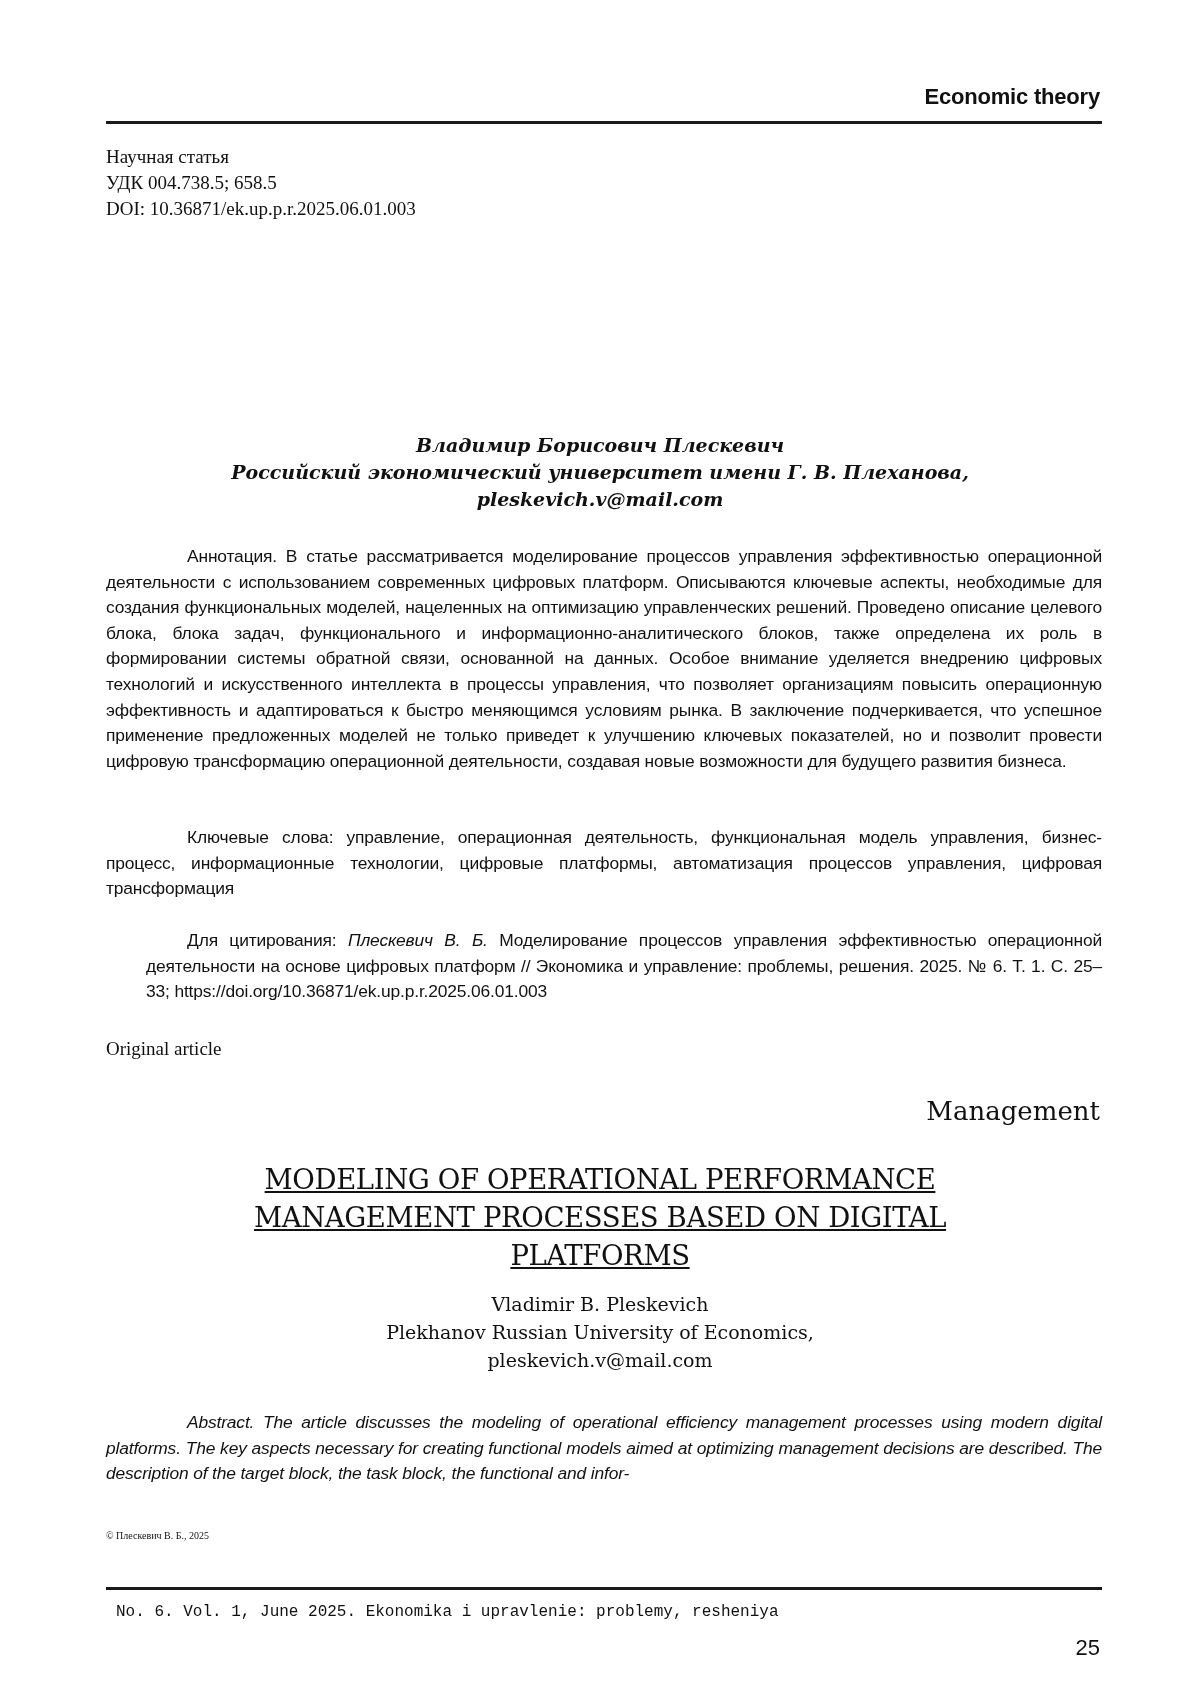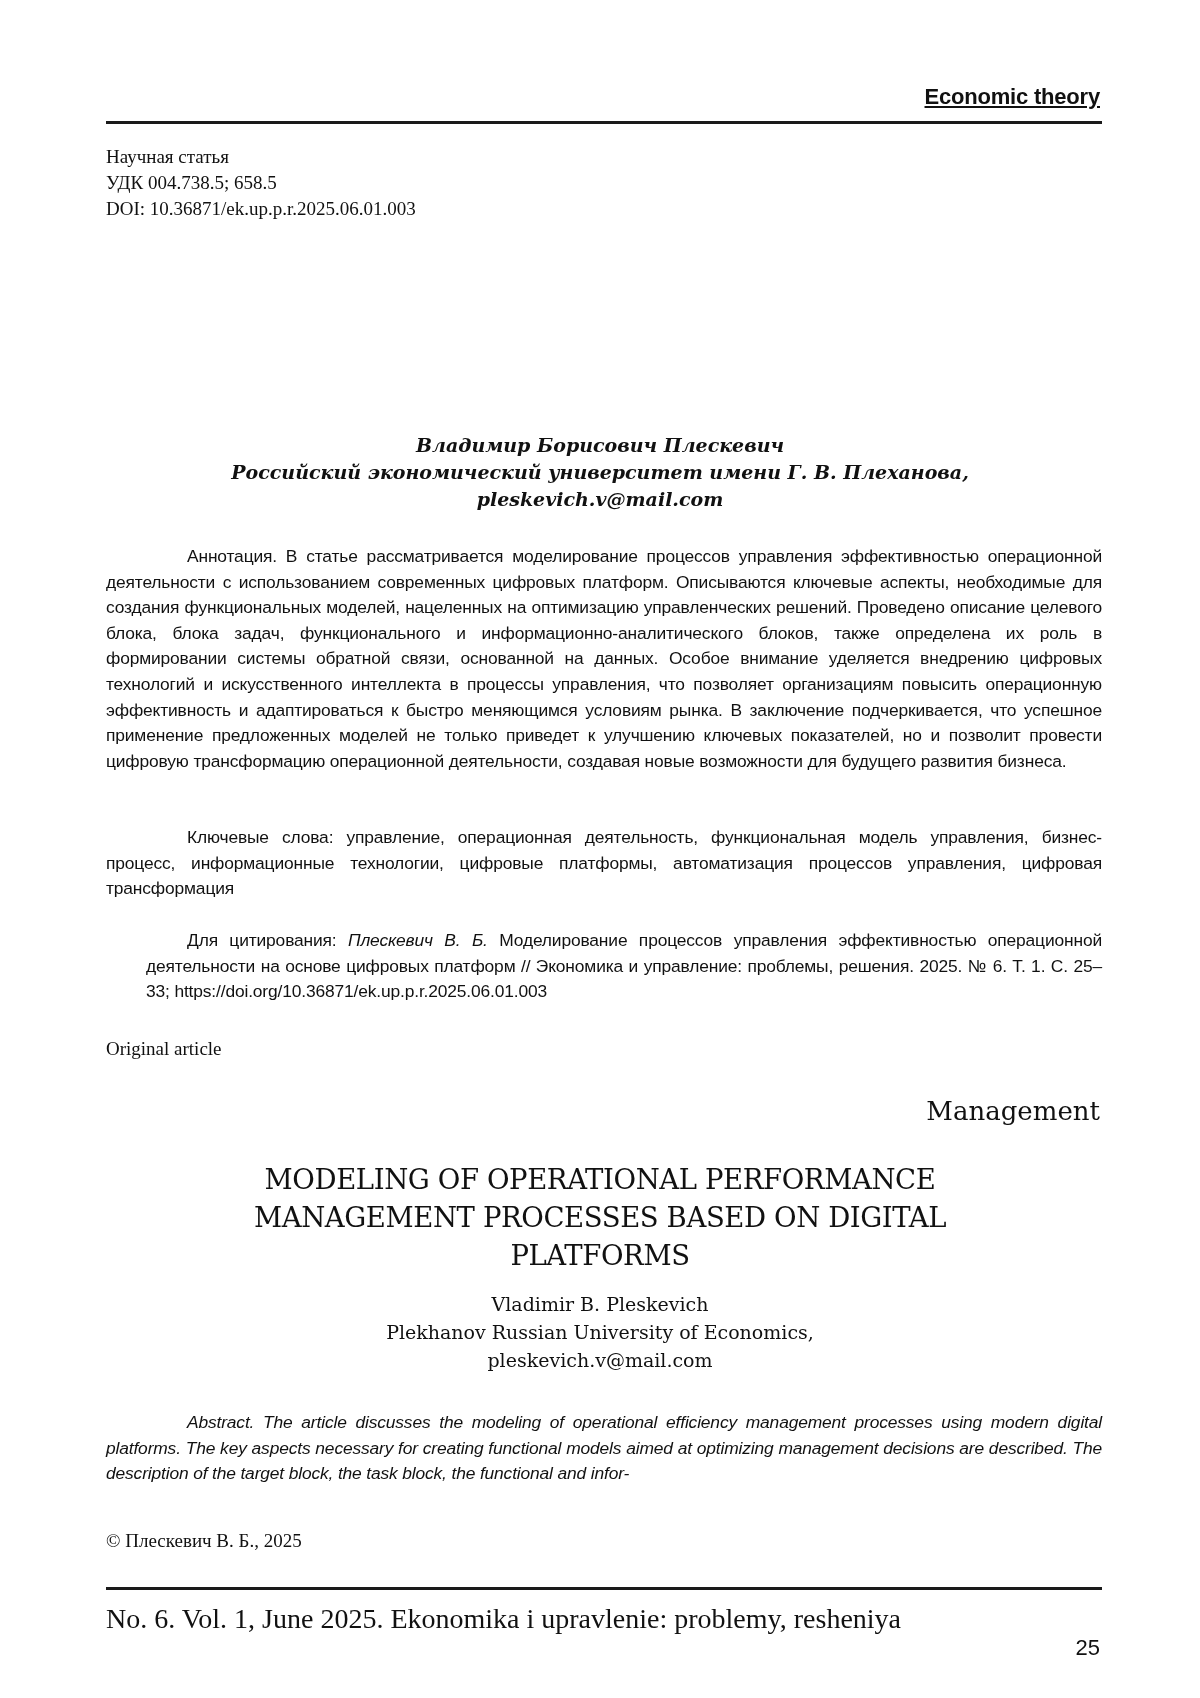--- a/index.html
+++ b/index.html
@@ -3,21 +3,20 @@
   <meta charset="utf-8">
   <style>
     html, body { margin: 0; padding: 0; background: #ffffff; }
     body { width: 1200px; height: 1698px; position: relative; overflow: hidden; color: #111; }
     .page { position: absolute; left: 0; top: 0; width: 1200px; height: 1698px; }
 
     .running-head {
       position: absolute; right: 100px; top: 84px;
       font-family: "Liberation Sans", sans-serif; font-weight: bold; font-size: 22px;
       letter-spacing: -0.2px;
-      text-decoration: underline;
     }
     .rule { position: absolute; left: 106px; width: 996px; height: 3px; background: #1a1a1a; }
     .rule.top { top: 121px; }
     .rule.bottom { top: 1587px; }
 
     .meta {
       position: absolute; left: 106px; top: 144px;
       font-family: "Liberation Serif", serif; font-size: 19px; line-height: 26px;
     }
     .meta div { white-space: nowrap; }
@@ -48,35 +47,36 @@
       font-family: "Liberation Serif", serif; font-size: 19px;
     }
     .en-rubric {
       position: absolute; left: 100px; width: 1000px; top: 1096px;
       text-align: right; font-family: "DejaVu Serif", serif; font-size: 26px;
     }
     .en-title {
       position: absolute; left: 120px; width: 960px; top: 1160px;
       text-align: center; font-family: "DejaVu Serif", serif; font-size: 27.5px; line-height: 38px;
       letter-spacing: -0.4px;
+      text-decoration: underline;
     }
     .en-author {
       position: absolute; left: 100px; width: 1000px; top: 1290px;
       text-align: center; font-family: "DejaVu Serif", serif; font-size: 19px; line-height: 28px;
     }
     .abstract-en { top: 1410px; font-style: italic; }
     .abstract-en b { font-style: italic; }
 
     .copyright {
       position: absolute; left: 106px; top: 1530px;
-      font-family: "Liberation Serif", serif; font-size: 19px;
+      font-family: "Liberation Serif", serif; font-size: 10px;
     }
     .footer-journal {
-      position: absolute; left: 106px; top: 1603px;
-      font-family: Liberation Serif, serif; font-size: 28px;
+      position: absolute; left: 116px; top: 1603px;
+      font-family: Liberation Mono, monospace; font-size: 16px;
     }
     .footer-page {
       position: absolute; right: 100px; top: 1603px;
       font-family: "Liberation Sans", sans-serif; font-size: 22px; margin-top: 32px;
     }
   </style>
 </head>
 <body>
 
 <div class="page">

